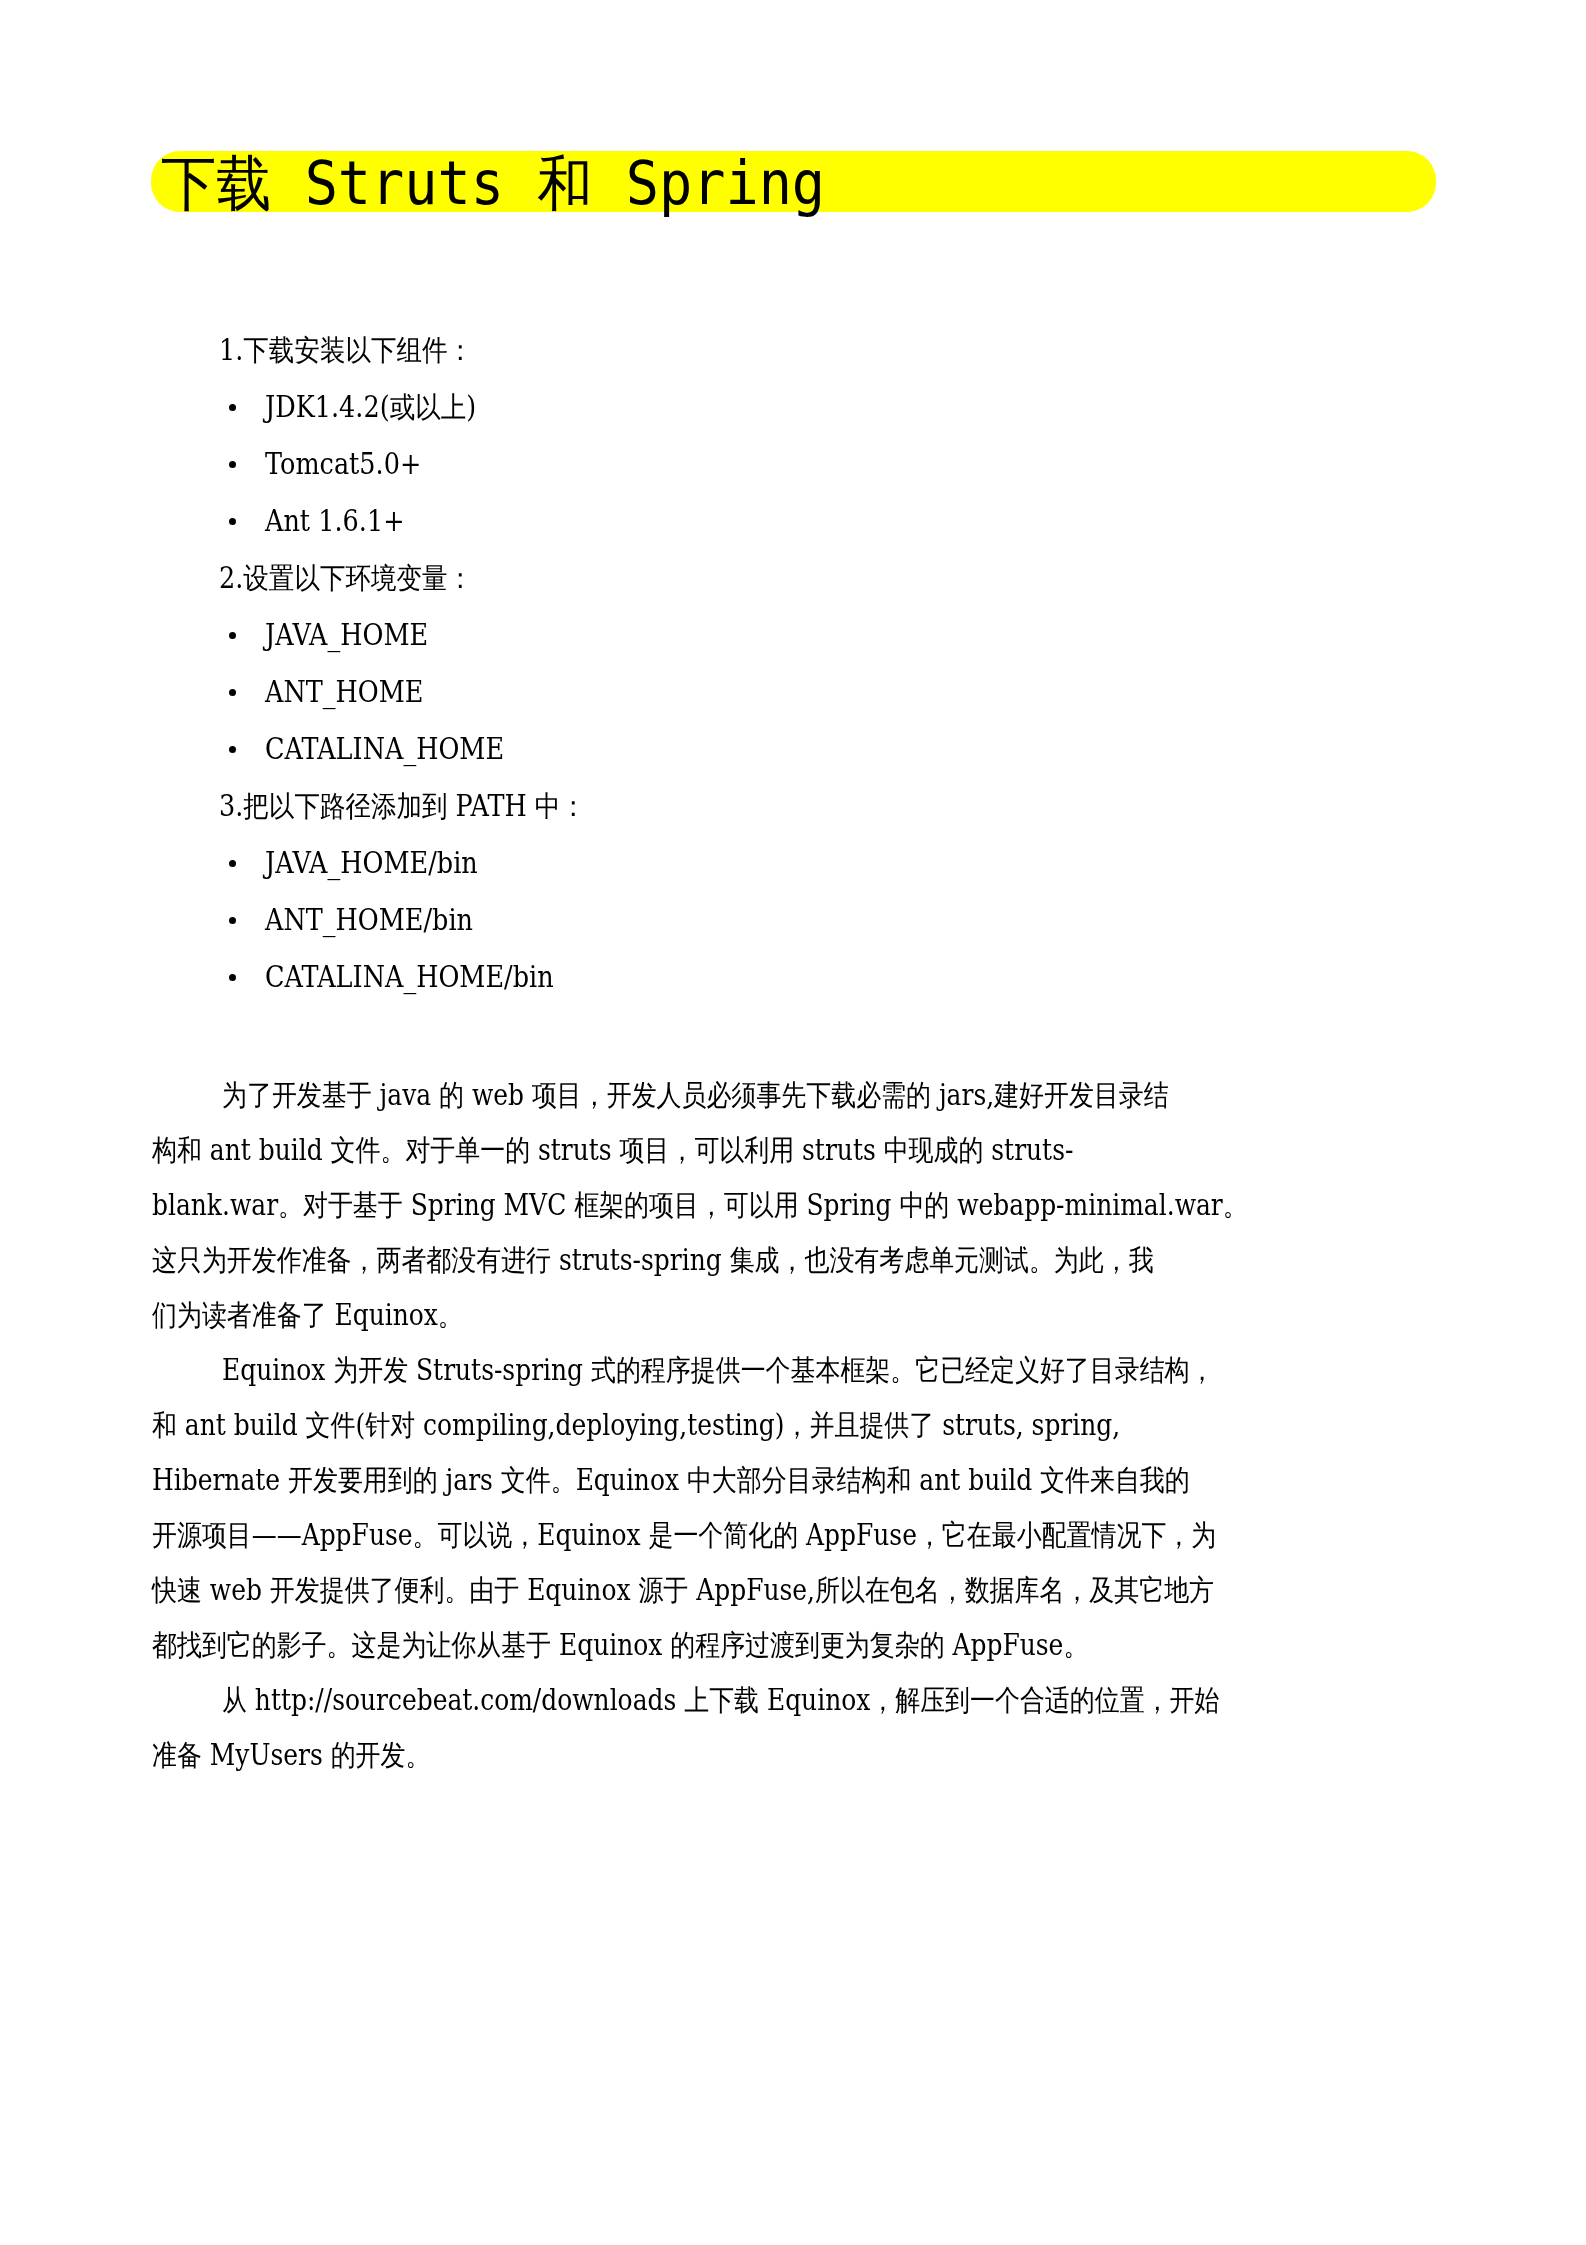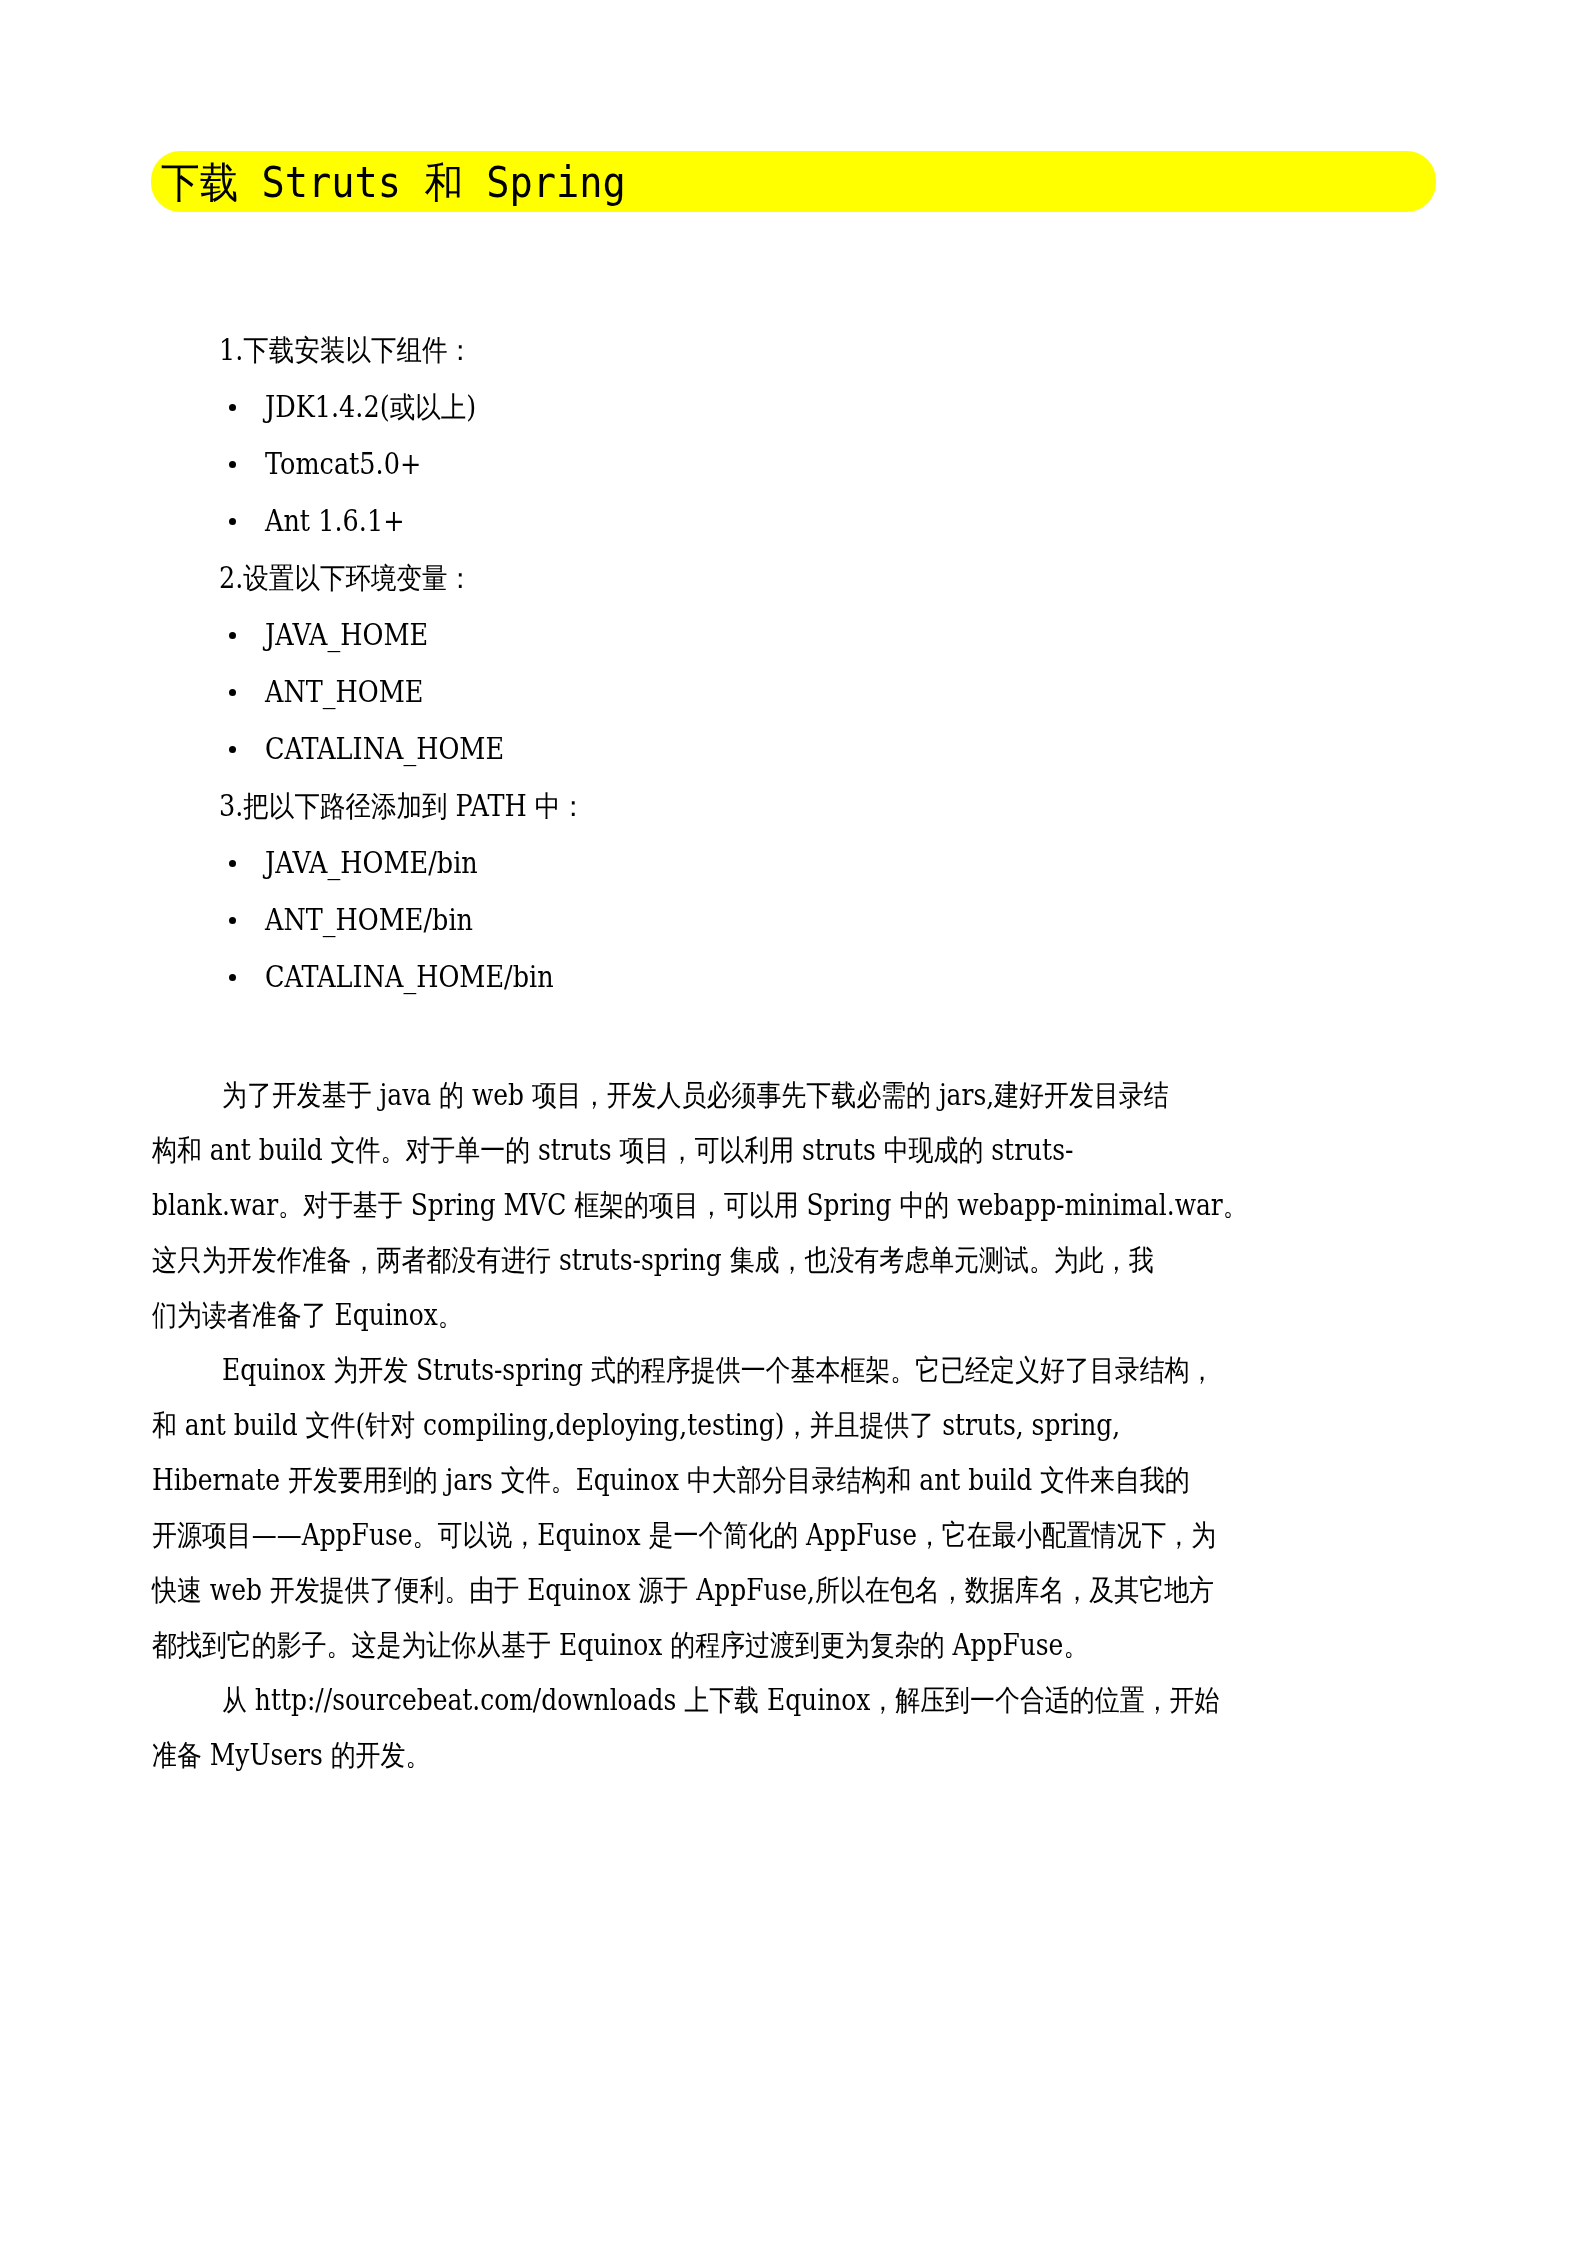--- a/index.html
+++ b/index.html
@@ -25,21 +25,21 @@
     .heading {
       position: absolute;
       left: 151px;
       top: 151px;
       width: 1285px;
       height: 61px;
       background: #ffff00;
       box-sizing: border-box;
       padding-left: 10px;
       font-family: "DejaVu Sans Mono", "Liberation Mono", monospace;
-      font-size: 42px;
+      font-size: 60px;
       line-height: 64px;
       white-space: nowrap;
       letter-spacing: 0px;
       border-radius: 29px;
     }
     .heading .h-text {
       display: inline-block;
       transform: scaleX(0.92);
       transform-origin: left center;
     }

